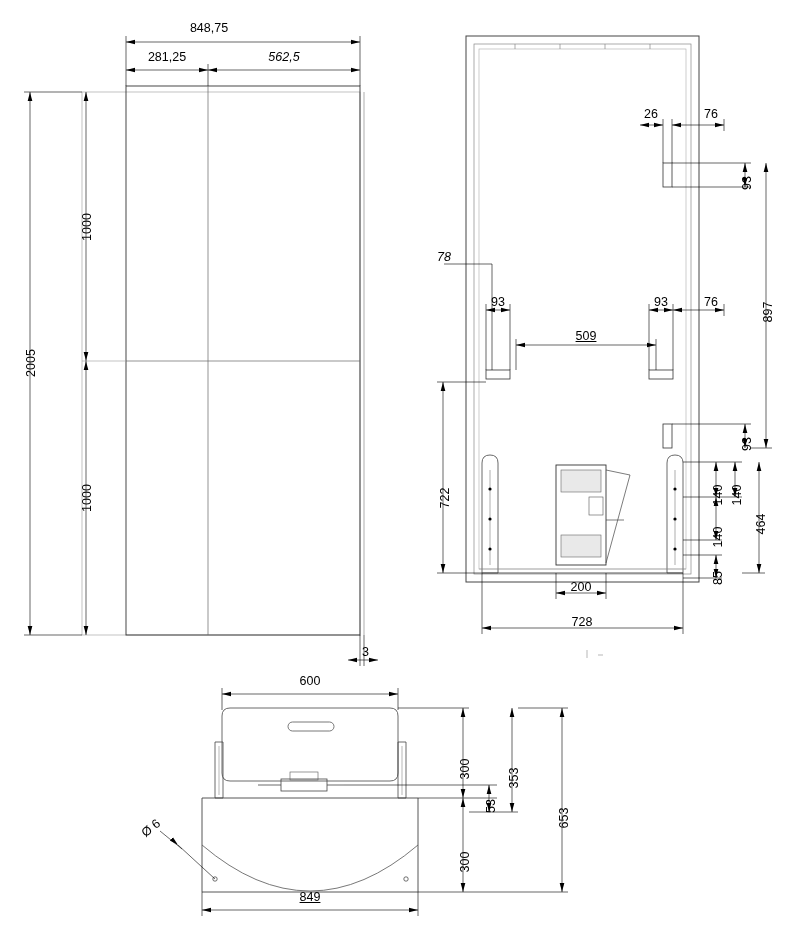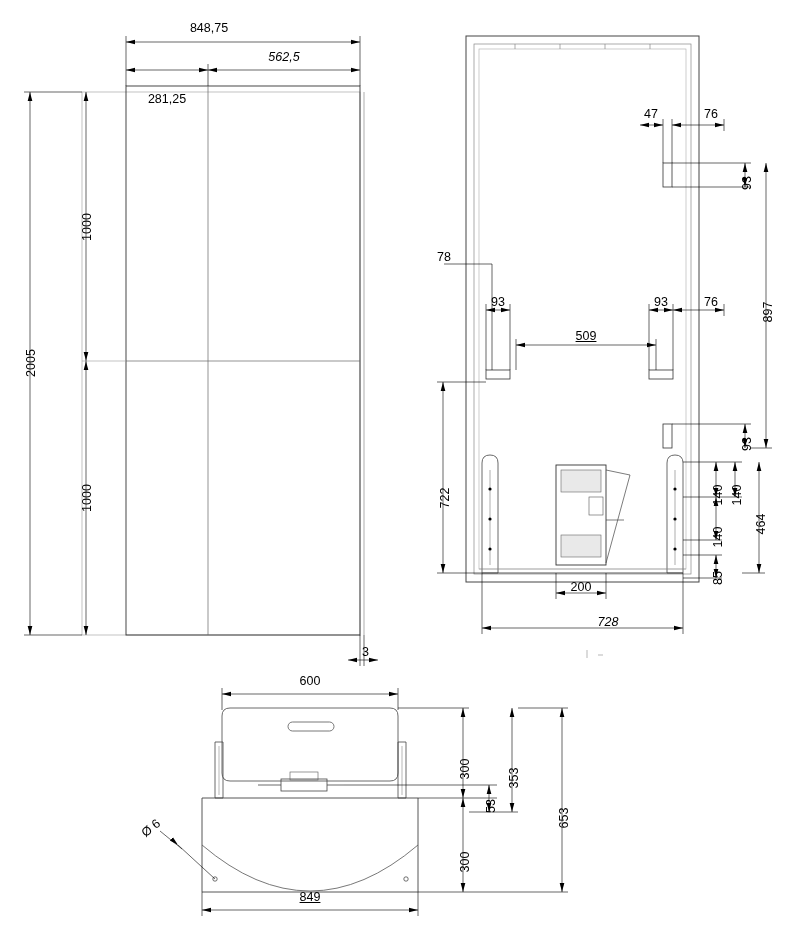--- a/index.html
+++ b/index.html
@@ -248,40 +248,40 @@
         <line x1="469" y1="892" x2="568" y2="892"></line>
 
         <line x1="215" y1="879" x2="178" y2="845" marker-end="url(#arrR)"></line>
         <line x1="160" y1="831" x2="182" y2="849"></line>
       </g>
 
     </g>
   </svg>
 
   <div class="dimtext" style="left:209px; top:22px; transform:translateX(-50%);">848,75</div>
-  <div class="dimtext" style="left:167px; top:51px; transform:translateX(-50%);margin-top:42px;">281,25</div>
+  <div class="dimtext" style="left:167px; top:51px; transform:translateX(-50%);">281,25</div>
   <div class="dimtext" style="left:284px; top:51px; transform:translateX(-50%);font-style:italic;">562,5</div>
   <div class="dimtext vert" style="left:25px; top:363px; transform:rotate(-90deg) translateX(-50%);">2005</div>
   <div class="dimtext vert" style="left:81px; top:227px; transform:rotate(-90deg) translateX(-50%);">1000</div>
   <div class="dimtext vert" style="left:81px; top:498px; transform:rotate(-90deg) translateX(-50%);">1000</div>
   <div class="dimtext" style="left:362px; top:646px;">3</div>
 
-  <div class="dimtext" style="left:651px; top:108px; transform:translateX(-50%);">47</div>
+  <div class="dimtext" style="left:651px; top:108px; transform:translateX(-50%);">26</div>
   <div class="dimtext" style="left:711px; top:108px; transform:translateX(-50%);">76</div>
   <div class="dimtext vert" style="left:741px; top:183px; transform:rotate(-90deg) translateX(-50%);">93</div>
   <div class="dimtext vert" style="left:762px; top:312px; transform:rotate(-90deg) translateX(-50%);">897</div>
   <div class="dimtext vert" style="left:741px; top:444px; transform:rotate(-90deg) translateX(-50%);">93</div>
-  <div class="dimtext" style="left:437px; top:251px;">78</div>
+  <div class="dimtext" style="left:437px; top:251px;font-style:italic;">78</div>
   <div class="dimtext" style="left:498px; top:296px; transform:translateX(-50%);">93</div>
   <div class="dimtext" style="left:661px; top:296px; transform:translateX(-50%);">93</div>
   <div class="dimtext" style="left:711px; top:296px; transform:translateX(-50%);">76</div>
   <div class="dimtext" style="left:586px; top:330px; transform:translateX(-50%);text-decoration:underline;">509</div>
   <div class="dimtext vert" style="left:439px; top:498px; transform:rotate(-90deg) translateX(-50%);">722</div>
   <div class="dimtext" style="left:581px; top:581px; transform:translateX(-50%);">200</div>
-  <div class="dimtext" style="left:608px; top:616px; transform:translateX(-50%);font-style:italic;">728</div>
+  <div class="dimtext" style="left:582px; top:616px; transform:translateX(-50%);">728</div>
   <div class="dimtext vert" style="left:712px; top:495px; transform:rotate(-90deg) translateX(-50%);">140</div>
   <div class="dimtext vert" style="left:731px; top:495px; transform:rotate(-90deg) translateX(-50%);">140</div>
   <div class="dimtext vert" style="left:712px; top:537px; transform:rotate(-90deg) translateX(-50%);">140</div>
   <div class="dimtext vert" style="left:755px; top:524px; transform:rotate(-90deg) translateX(-50%);">464</div>
   <div class="dimtext vert" style="left:712px; top:578px; transform:rotate(-90deg) translateX(-50%);">85</div>
 
   <div class="dimtext" style="left:310px; top:675px; transform:translateX(-50%);">600</div>
   <div class="dimtext" style="left:310px; top:891px; transform:translateX(-50%);text-decoration:underline;">849</div>
   <div class="dimtext vert" style="left:459px; top:769px; transform:rotate(-90deg) translateX(-50%);">300</div>
   <div class="dimtext vert" style="left:508px; top:778px; transform:rotate(-90deg) translateX(-50%);">353</div>

